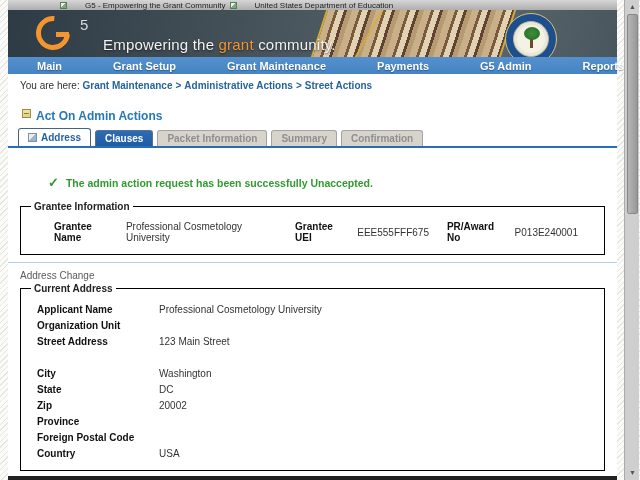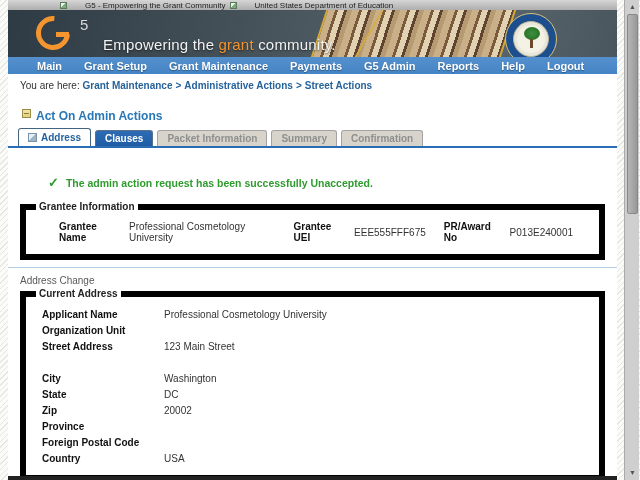--- a/index.html
+++ b/index.html
@@ -40,21 +40,21 @@
                  background:#e9e7d9; border:1px solid #b8b49a; }
   .seal .core { position:absolute; left:11px; top:11px; width:28px; height:28px; border-radius:50%;
                 background:#f4f2e4; }
   .seal .tree { position:absolute; left:18px; top:13px; width:16px; height:13px; border-radius:50%;
                 background:radial-gradient(#3f8f3f,#1f6a1f); }
   .seal .trunk { position:absolute; left:24px; top:25px; width:3px; height:9px; background:#6a4a28; }
 
   
   .nav { position:absolute; left:8px; top:57px; width:609px; height:17px;
          background:linear-gradient(#5590cd,#4484c5); display:flex; align-items:center;
-         padding-left:18px; }
+         padding-left:18px;gap:29px; }
   .nav .item { color:#fff; font-weight:bold; font-size:11px; padding:0 11px; cursor:pointer;
                text-shadow:0 1px 1px rgba(0,0,0,.35); white-space:nowrap; }
 
   
   .main { position:absolute; left:8px; top:74px; width:609px; height:402px; background:#ffffff; }
 
   .breadcrumb { padding:6px 0 0 12px; font-size:10px; color:#333; }
   .breadcrumb .lnk { color:#26639c; font-weight:bold; cursor:pointer; }
   .breadcrumb .sep { color:#26639c; font-weight:bold; padding:0 3px; }
 
@@ -72,21 +72,21 @@
                 border-color:#3d5possible+; border-color:#44657f; position:relative; z-index:2; cursor:default; }
   .tab.bluetab { background:linear-gradient(#2d6cb4,#1e5ca6); color:#fff; height:16px; cursor:pointer; }
   .tab.disabled { background:#d8d4cc; color:#8f8f8f; border-color:#a3a3a3; height:16px; cursor:default; }
   .curico { width:9px; height:9px; border:1px solid #7a92a8; background:linear-gradient(135deg,#e8eef4 45%,#9fb4c6 46%); display:inline-block; }
   .tabline { height:2px; background:#2a6db5; width:100%; }
 
   .successmsg { margin:27px 0 0 40px; font-size:10.5px; font-weight:bold; color:#2f9b2f;
                 display:flex; align-items:center; gap:7px; }
   .successmsg .chk { font-size:13px; }
 
-  fieldset { border:6px solid #000000; margin:0 12px; padding:5px 8px 9px 8px; }
+  fieldset { border:1px solid #000000; margin:0 12px; padding:5px 8px 9px 8px; }
   legend { font-size:10px; font-weight:bold; color:#222; padding:0 3px; margin-left:2px; }
 
   .fs-grantee { margin-top:11px; }
   .inline-fields { display:flex; align-items:center; margin:4px 0 2px 25px; font-size:10px; }
   .inline-fields .lbl { font-weight:bold; color:#111; }
   .inline-fields .val { color:#333; margin-left:9px; margin-right:18px; }
 
   .bluehr { border:none; border-top:1px solid #b5cfe8; margin:7px 0 0 0; }
 
   .seclabel { margin:7px 0 2px 12px; font-size:10px; color:#5a5a5a; }

